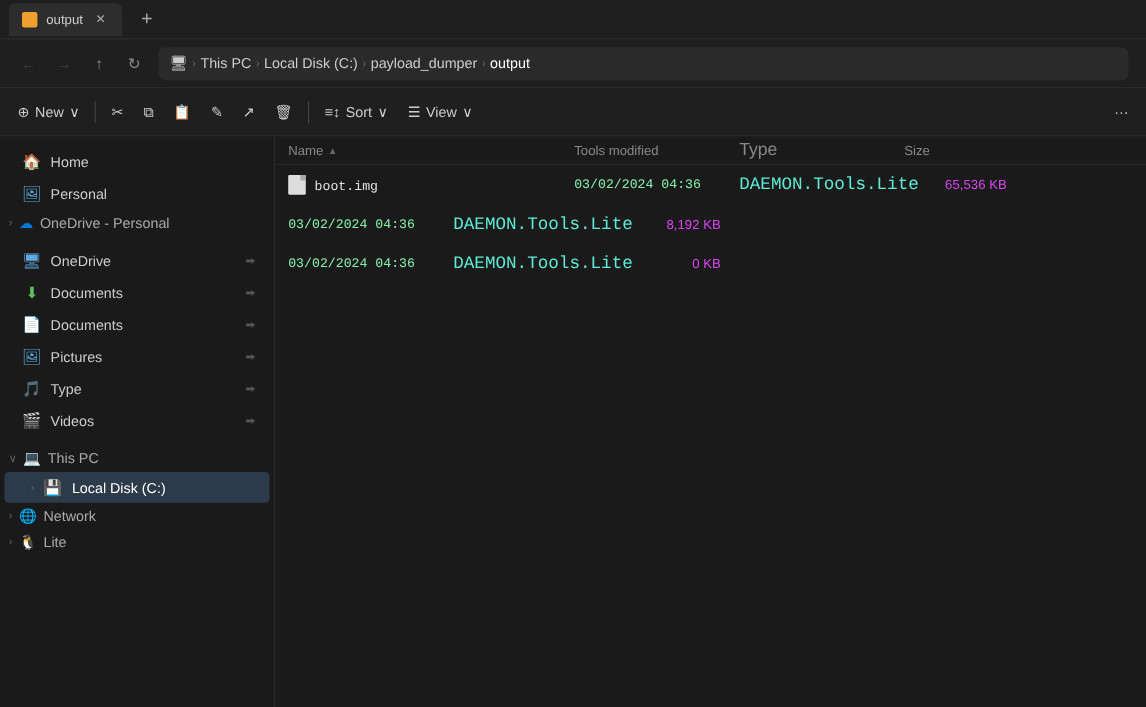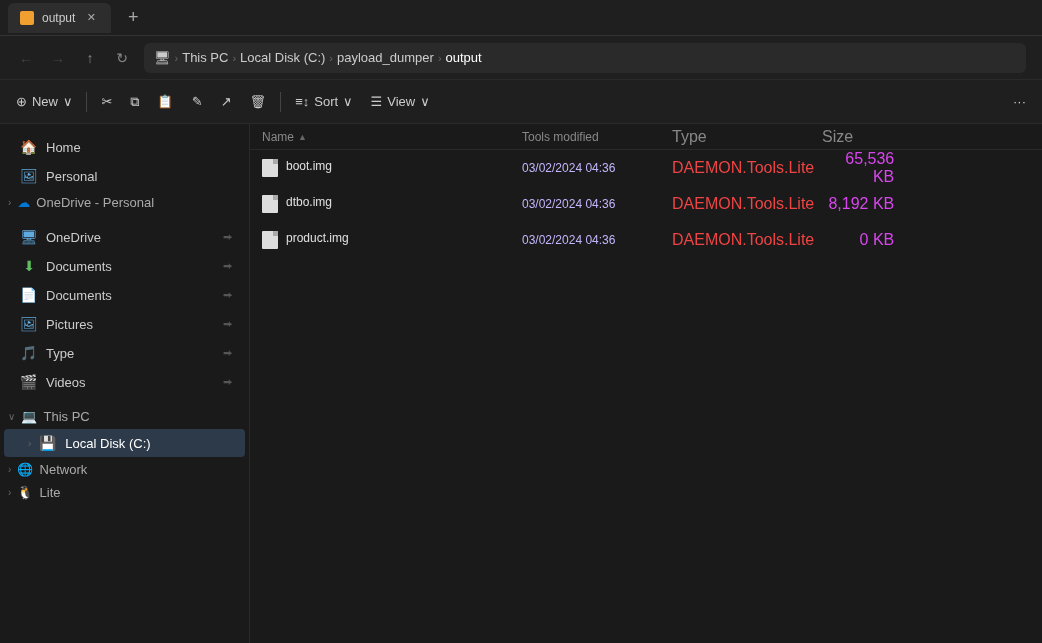--- a/index.html
+++ b/index.html
@@ -217,60 +217,61 @@
       align-items: center;
       height: 26px;
       border-bottom: 1px solid #2a2a2a;
       padding: 0 8px;
       background: #1a1a1a;
       flex-shrink: 0;
     }
     .col-name { flex: 0 0 260px; display: flex; align-items: center; gap: 4px; color: #888; font-size: 12px; padding: 0 4px; cursor: pointer; }
     .col-date { flex: 0 0 150px; color: #888; font-size: 12px; padding: 0 4px; cursor: pointer; }
     .col-type { flex: 0 0 150px; color: #888; font-size: 16px; padding: 0 4px; cursor: pointer; }
-    .col-size { flex: 0 0 80px; color: #888; font-size: 16px; padding: 0 4px; cursor: pointer; }
+    .col-size { flex: 0 0 80px; color: #888; font-size: 12px; padding: 0 4px; cursor: pointer; }
     .col-sort-arrow { font-size: 9px; color: #666; }
 
     .file-list {
       flex: 1;
       overflow-y: auto;
     }
     .file-row {
       display: flex;
       align-items: center;
       height: 36px;
       padding: 0 8px;
       cursor: pointer;
       border-bottom: 1px solid transparent;
     }
     .file-row .col-name {
       display: flex;
-      align-items: flex-start;
+      align-items: flex-end;
       gap: 8px;
       color: #e0e0e0;
+      font-family: Liberation Mono, monospace;
     }
     .file-doc-icon {
       display: inline-block;
       width: 16px;
       height: 18px;
       background: #ddd;
       border-radius: 1px;
       position: relative;
       flex-shrink: 0;
     }
     .file-doc-icon::after {
       content: '';
       position: absolute;
       top: 0; right: 0;
       width: 5px; height: 5px;
       background: #aaa;
       border-top-right-radius: 1px;
     }
-    .file-row .col-date { color: #c4b5fd; }
-    .file-row .col-type { color: #ef4444; }
+    .file-row .col-date { color: #86efac; font-family: Liberation Mono, monospace; }
+    .file-row .col-type { color: #5eead4; font-family: Liberation Mono, monospace; }
     .file-row .col-size { color: #d946ef; text-align: right; }
 
     
     ::-webkit-scrollbar { width: 6px; }
     ::-webkit-scrollbar-track { background: #1a1a1a; }
     ::-webkit-scrollbar-thumb { background: #444; border-radius: 3px; }
 
     
     .icon-home { color: #e8c96c; }
     .icon-gallery { color: #60aadf; }
@@ -472,34 +473,26 @@
         <div class="col-name">
           <div class="file-doc-icon"></div>
           <span>boot.img</span>
         </div>
         <div class="col-date">03/02/2024 04:36</div>
         <div class="col-type">DAEMON.Tools.Lite</div>
         <div class="col-size">65,536 KB</div>
       </div>
 
       <div class="file-row">
-        <div class="col-name">
-          <div class="file-doc-icon"></div>
-          <span>dtbo.img</span>
-        </div>
         <div class="col-date">03/02/2024 04:36</div>
         <div class="col-type">DAEMON.Tools.Lite</div>
         <div class="col-size">8,192 KB</div>
       </div>
 
       <div class="file-row">
-        <div class="col-name">
-          <div class="file-doc-icon"></div>
-          <span>product.img</span>
-        </div>
         <div class="col-date">03/02/2024 04:36</div>
         <div class="col-type">DAEMON.Tools.Lite</div>
         <div class="col-size">0 KB</div>
       </div>
 
     </div>
   </div>
 </div>
 
 </body></html>

